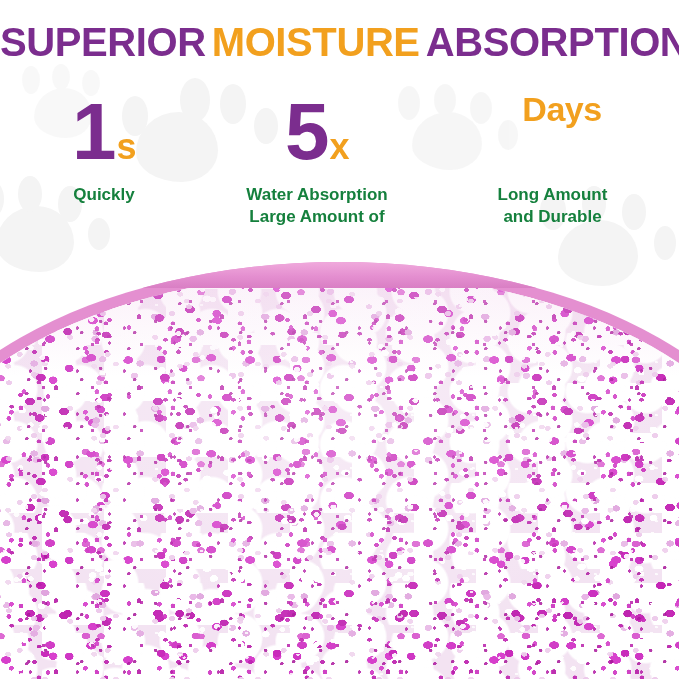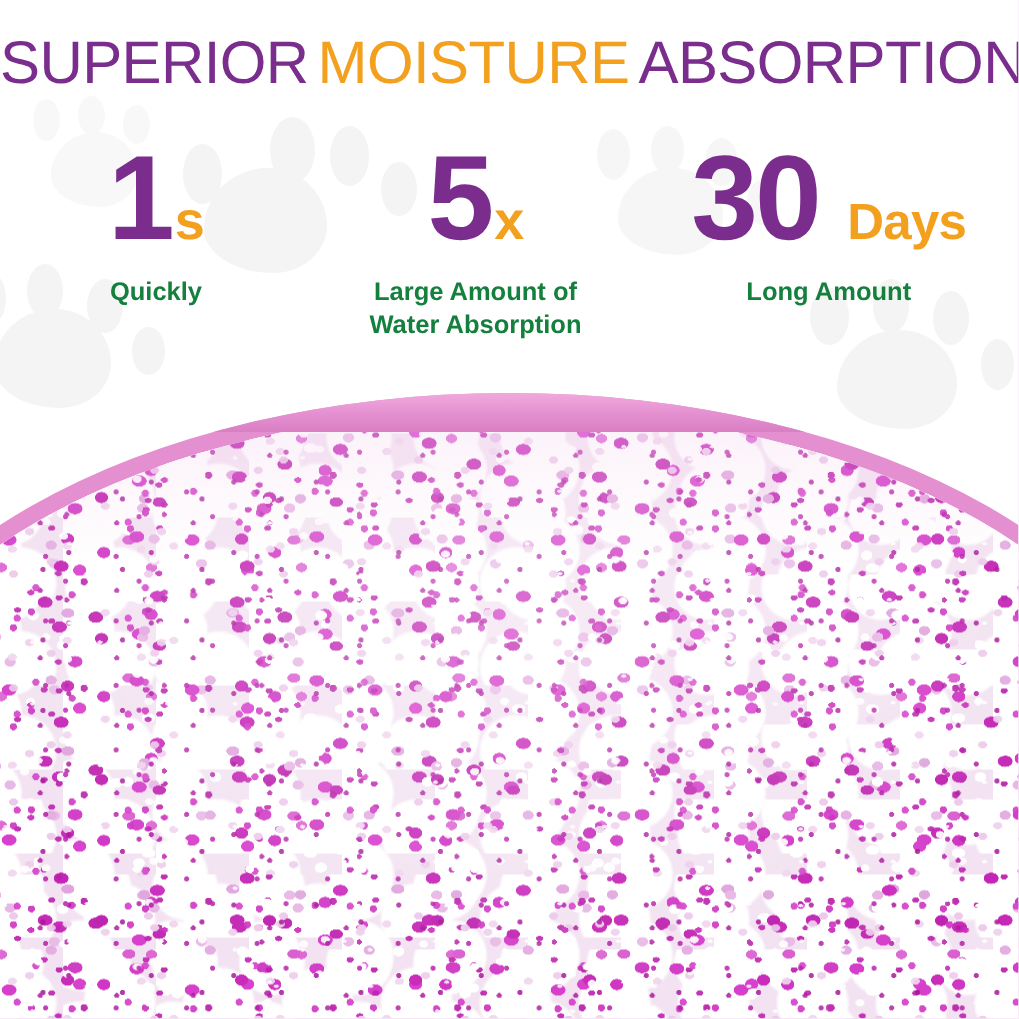--- a/index.html
+++ b/index.html
@@ -35,21 +35,21 @@
   }
 
   
   .headline {
     position:absolute;
     top:22px;
     left:0;
     width:550px;
     text-align:left;
     font-size:40px;
-    font-weight:normal;
+    font-weight:bold;
     letter-spacing:-0.4px;
     line-height:1;
     white-space:nowrap;
   }
   .hl-purple { color:#7b2d8e; }
   .hl-orange { color:#f2a01e; }
   .hl-gap { display:inline-block; width:6px; }
 
   
   .stats {
@@ -308,32 +308,32 @@
         <div>Quickly</div>
       </div>
     </div>
 
     <div class="stat stat-2">
       <div class="stat-value">
         <span class="big">5</span>
         <span class="unit">x</span>
       </div>
       <div class="stat-caption">
+        <div>Water Absorption</div>
         <div>Large Amount of</div>
-        <div>Water Absorption</div>
       </div>
     </div>
 
     <div class="stat stat-3">
       <div class="stat-value">
-        <span class="big">30</span>
         <span class="unit unit-days">Days</span>
       </div>
       <div class="stat-caption">
         <div>Long Amount</div>
+        <div>and Durable</div>
       </div>
     </div>
 
   </div>
 
   <div class="bowl">
     <div class="litter">
       <div class="litter-tex"></div>
       <div class="litter-tex2"></div>
       <div class="litter-tex3"></div>

